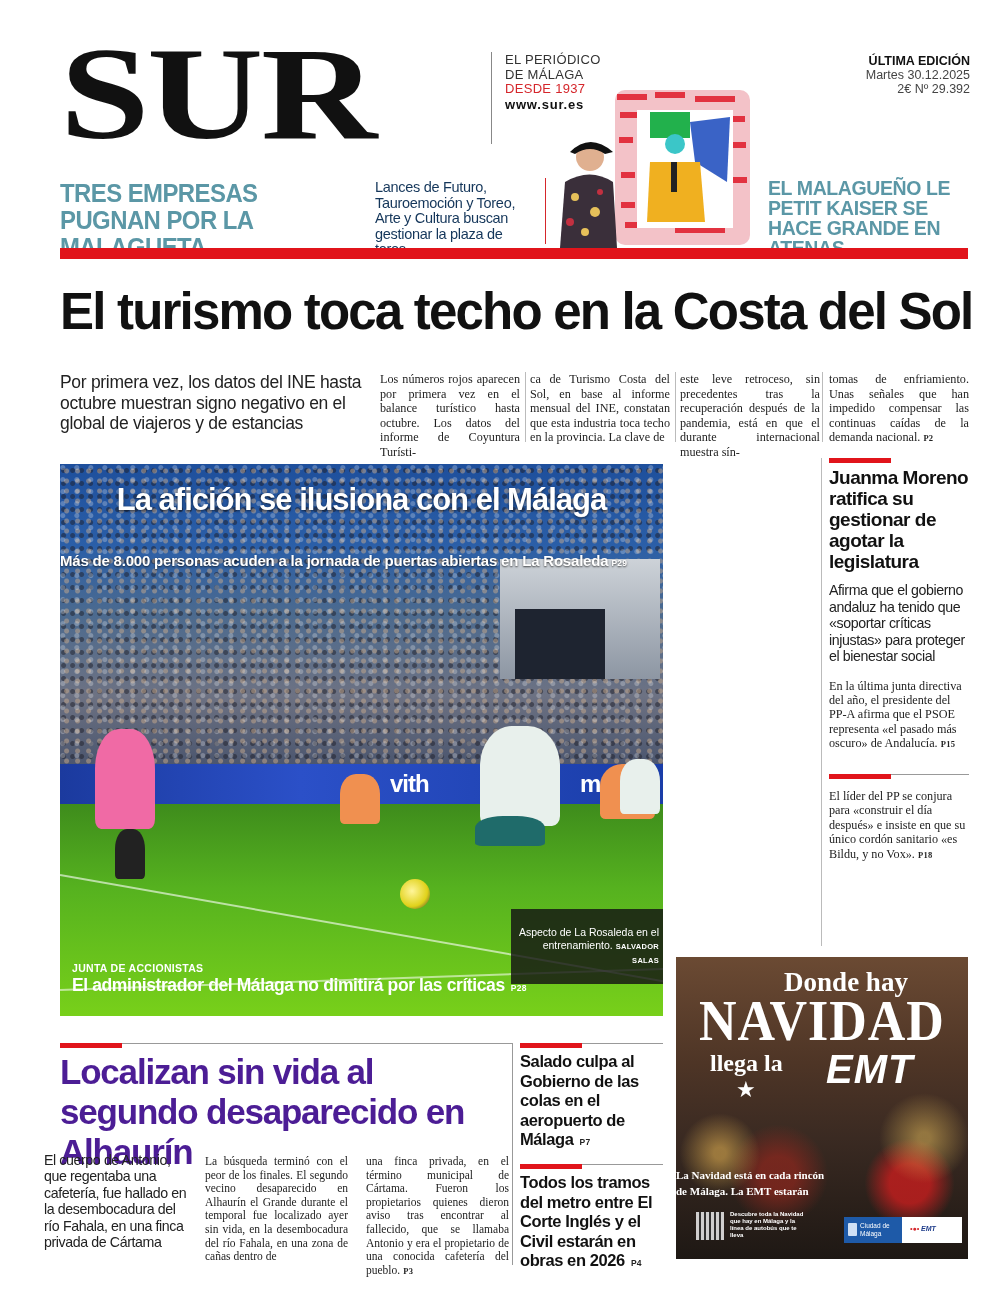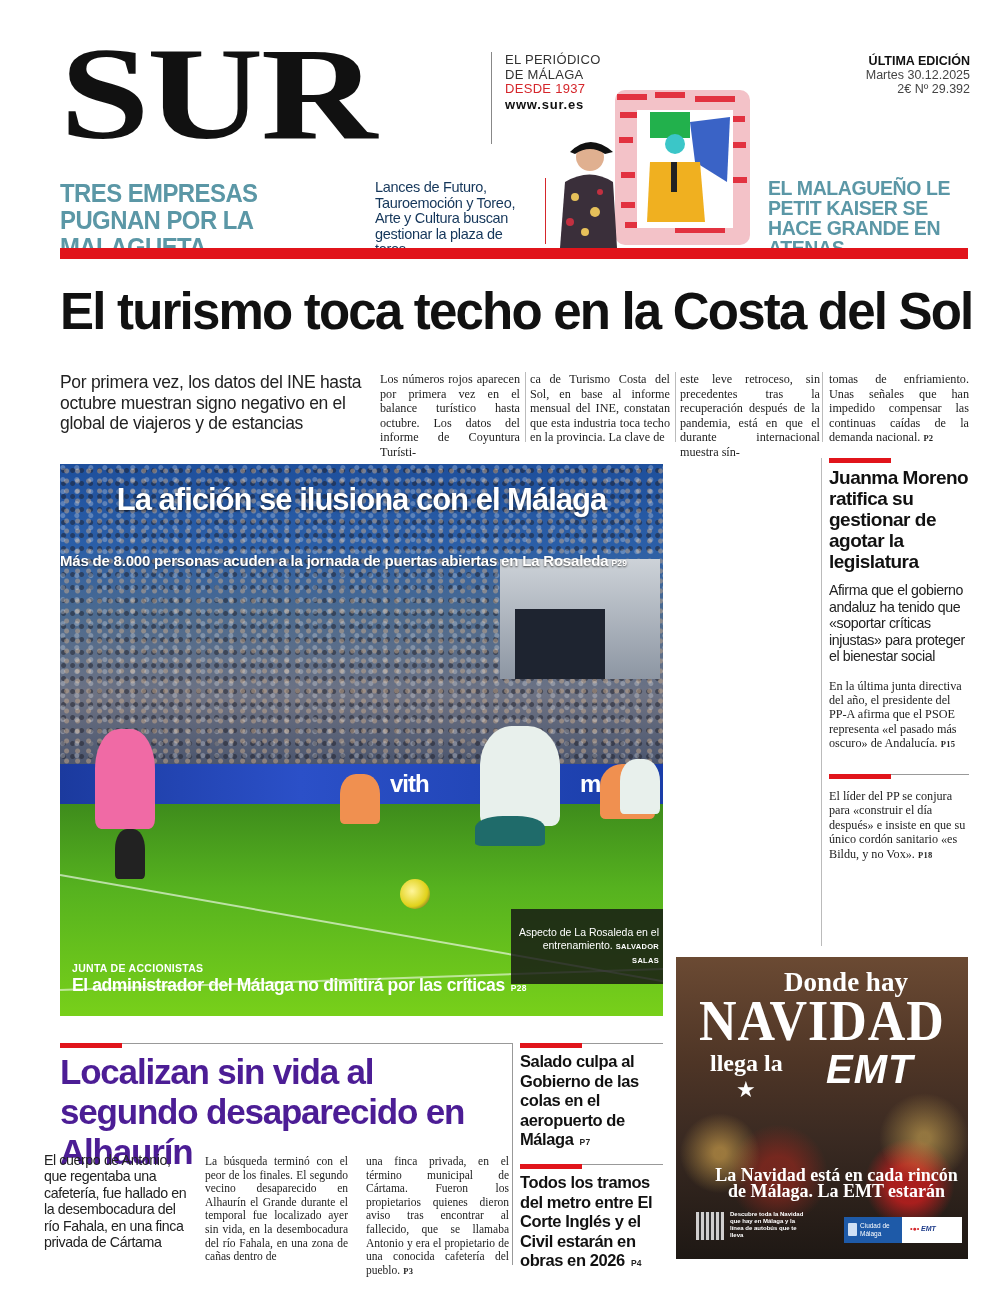--- a/index.html
+++ b/index.html
@@ -71,21 +71,21 @@
       radial-gradient(circle at 15% 65%, rgba(255,200,90,0.5) 0 6px, transparent 40px),
       radial-gradient(circle at 85% 60%, rgba(255,210,100,0.45) 0 6px, transparent 45px),
       radial-gradient(circle at 80% 75%, rgba(200,30,30,0.8) 0 20px, transparent 45px),
       radial-gradient(circle at 35% 72%, rgba(160,40,30,0.6) 0 18px, transparent 50px),
       linear-gradient(180deg, #6b4a33 0%, #4e3526 35%, #3a2a22 60%, #1e1814 100%); }
   .ad .ad-line1 { position: absolute; left: 0; width: 100%; top: 10px; text-align: center; font-family: "Liberation Serif", serif; font-weight: 700; font-size: 27px; color: #fff; margin-left: 24px; }
   .ad .ad-line2 { position: absolute; left: 0; width: 100%; top: 36px; text-align: center; font-family: "Liberation Serif", serif; font-weight: 700; font-size: 52px; line-height: 56px; color: #fff; letter-spacing: 1px; transform: scaleY(1.1); }
   .ad .ad-line3 { position: absolute; left: 34px; top: 93px; font-family: "Liberation Serif", serif; font-weight: 700; font-size: 24px; color: #fff; }
   .ad .ad-emt { position: absolute; left: 150px; top: 90px; font-family: "Liberation Sans", sans-serif; font-style: italic; font-weight: 700; font-size: 40px; color: #fff; letter-spacing: 1px; }
   .ad .ad-star { position: absolute; left: 60px; top: 120px; font-size: 22px; color: #fff; }
-  .ad .ad-tag { position: absolute; left: 0; width: 100%; top: 210px; text-align: center; font-family: "Liberation Serif", serif; font-weight: 700; font-size: 18px; line-height: 16px; color: #fff; padding-left: 29px; }
+  .ad .ad-tag { position: absolute; left: 0; width: 100%; top: 210px; font-family: "Liberation Serif", serif; font-weight: 700; font-size: 11px; line-height: 16px; color: #fff; }
   .ad .qr { position: absolute; left: 20px; top: 255px; width: 28px; height: 28px;
     background: repeating-linear-gradient(90deg, #eee 0 3px, #333 3px 5px), #eee; opacity: 0.85; }
   .ad .qr-text { position: absolute; left: 54px; top: 254px; width: 78px; font-size: 6px; line-height: 7px; font-weight: 700; color: #fff; }
   .ad .logos { position: absolute; left: 168px; top: 260px; width: 118px; height: 26px; display: flex; }
   .ad .logo-city { width: 58px; height: 100%; background: #1e5aa8; color: #fff; font-size: 6.5px; line-height: 8px; padding: 5px 0 0 16px; position: relative; }
   .ad .logo-city::before { content: ""; position: absolute; left: 4px; top: 6px; width: 9px; height: 13px; background: #cfe0f5; border-radius: 1px; }
   .ad .logo-emt { width: 60px; height: 100%; background: #fff; color: #1e3c8a; font-size: 7px; font-weight: 700; font-style: italic; padding: 8px 0 0 8px; }
   .ad .logo-emt b { color: #d5262b; }
 
   

